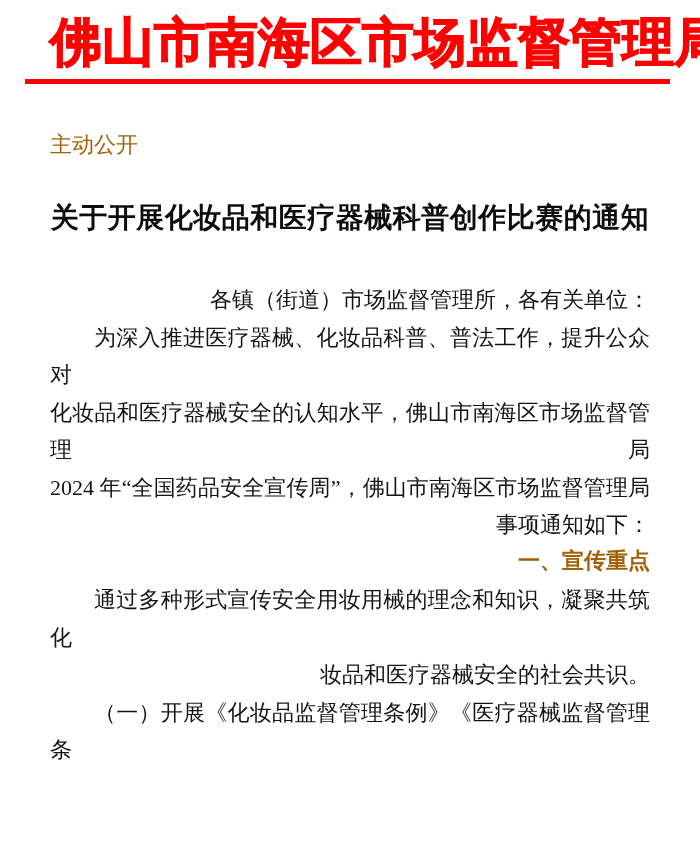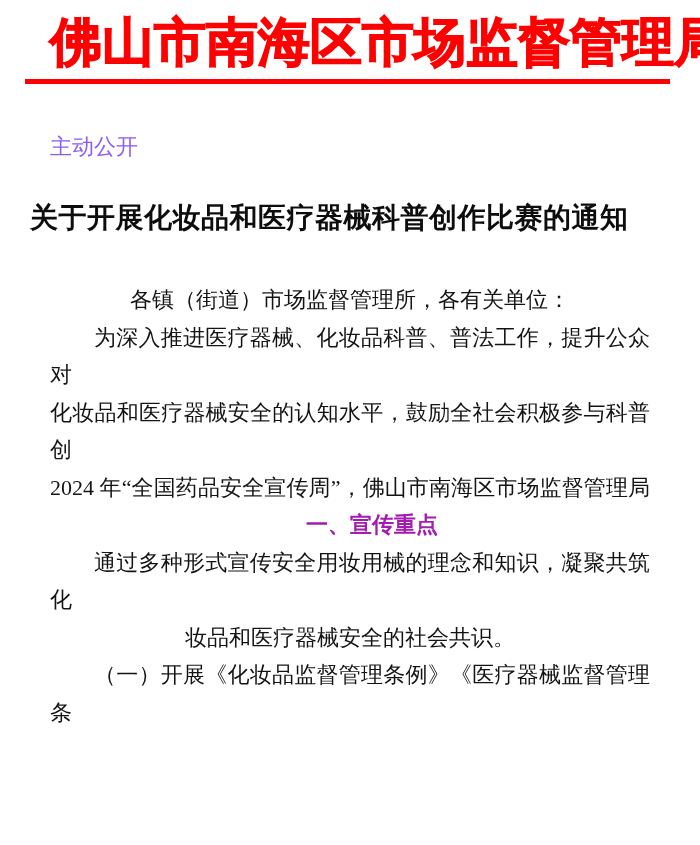--- a/index.html
+++ b/index.html
@@ -42,76 +42,77 @@
     background: #ffffff;
     border-top: 2px solid var(--accent);
     border-bottom: 3px solid var(--accent);
   }
   .publicity {
     position: absolute;
     left: 50px;
     top: 134px;
     font-size: 22px;
     line-height: 26px;
-    color: #8b5cf6;
-    font-family: Liberation Sans, sans-serif;
+    color: #a16207;
+    font-family: Liberation Mono, monospace;
   }
   .doc-title {
     position: absolute;
     left: 30px;
     right: 30px;
     top: 201px;
-    text-align: left;
+    text-align: center;
     font-size: 28px;
     line-height: 34px;
     font-weight: bold;
     letter-spacing: 0.5px;
     color: #0d0d0d;
     font-family: "Liberation Serif", "DejaVu Serif", serif;
   }
   .body-block {
     position: absolute;
     left: 50px;
     right: 50px;
     top: 281px;
     font-size: 22px;
     line-height: 37.5px;
     color: var(--ink);
   }
   .line {
-    text-align: center;
+    text-align: right;
     white-space: normal;
   }
   .line.justify {
     text-align: justify;
     text-align-last: justify;
     text-justify: inter-character;
   }
   .line.indent { text-indent: 44px; font-family: Liberation Serif, serif; }
   .line.heading {
-    font-family: Liberation Serif, serif;
+    font-family: Liberation Mono, monospace;
     font-weight: bold;
-    color: #a21caf;
+    color: #a16207;
   }
 </style>
 </head>
 <body>
 
 <div class="page">
   <div class="masthead">佛山市南海区市场监督管理局</div>
 
   <div class="red-rule"></div>
 
   <div class="publicity">主动公开</div>
 
   <div class="doc-title">关于开展化妆品和医疗器械科普创作比赛的通知</div>
 
   <div class="body-block" id="body-lines">
       <div class="line">各镇（街道）市场监督管理所，各有关单位：</div>
       <div class="line justify indent">为深入推进医疗器械、化妆品科普、普法工作，提升公众对</div>
-      <div class="line justify">化妆品和医疗器械安全的认知水平，鼓励全社会积极参与科普创</div>
+      <div class="line justify">化妆品和医疗器械安全的认知水平，佛山市南海区市场监督管理局</div>
       <div class="line justify">2024 年“全国药品安全宣传周”，佛山市南海区市场监督管理局</div>
+      <div class="line">事项通知如下：</div>
       <div class="line indent heading">一、宣传重点</div>
       <div class="line justify indent">通过多种形式宣传安全用妆用械的理念和知识，凝聚共筑化</div>
       <div class="line">妆品和医疗器械安全的社会共识。</div>
       <div class="line justify indent">（一）开展《化妆品监督管理条例》《医疗器械监督管理条</div>
     </div>
 </div>
 
 </body></html>

